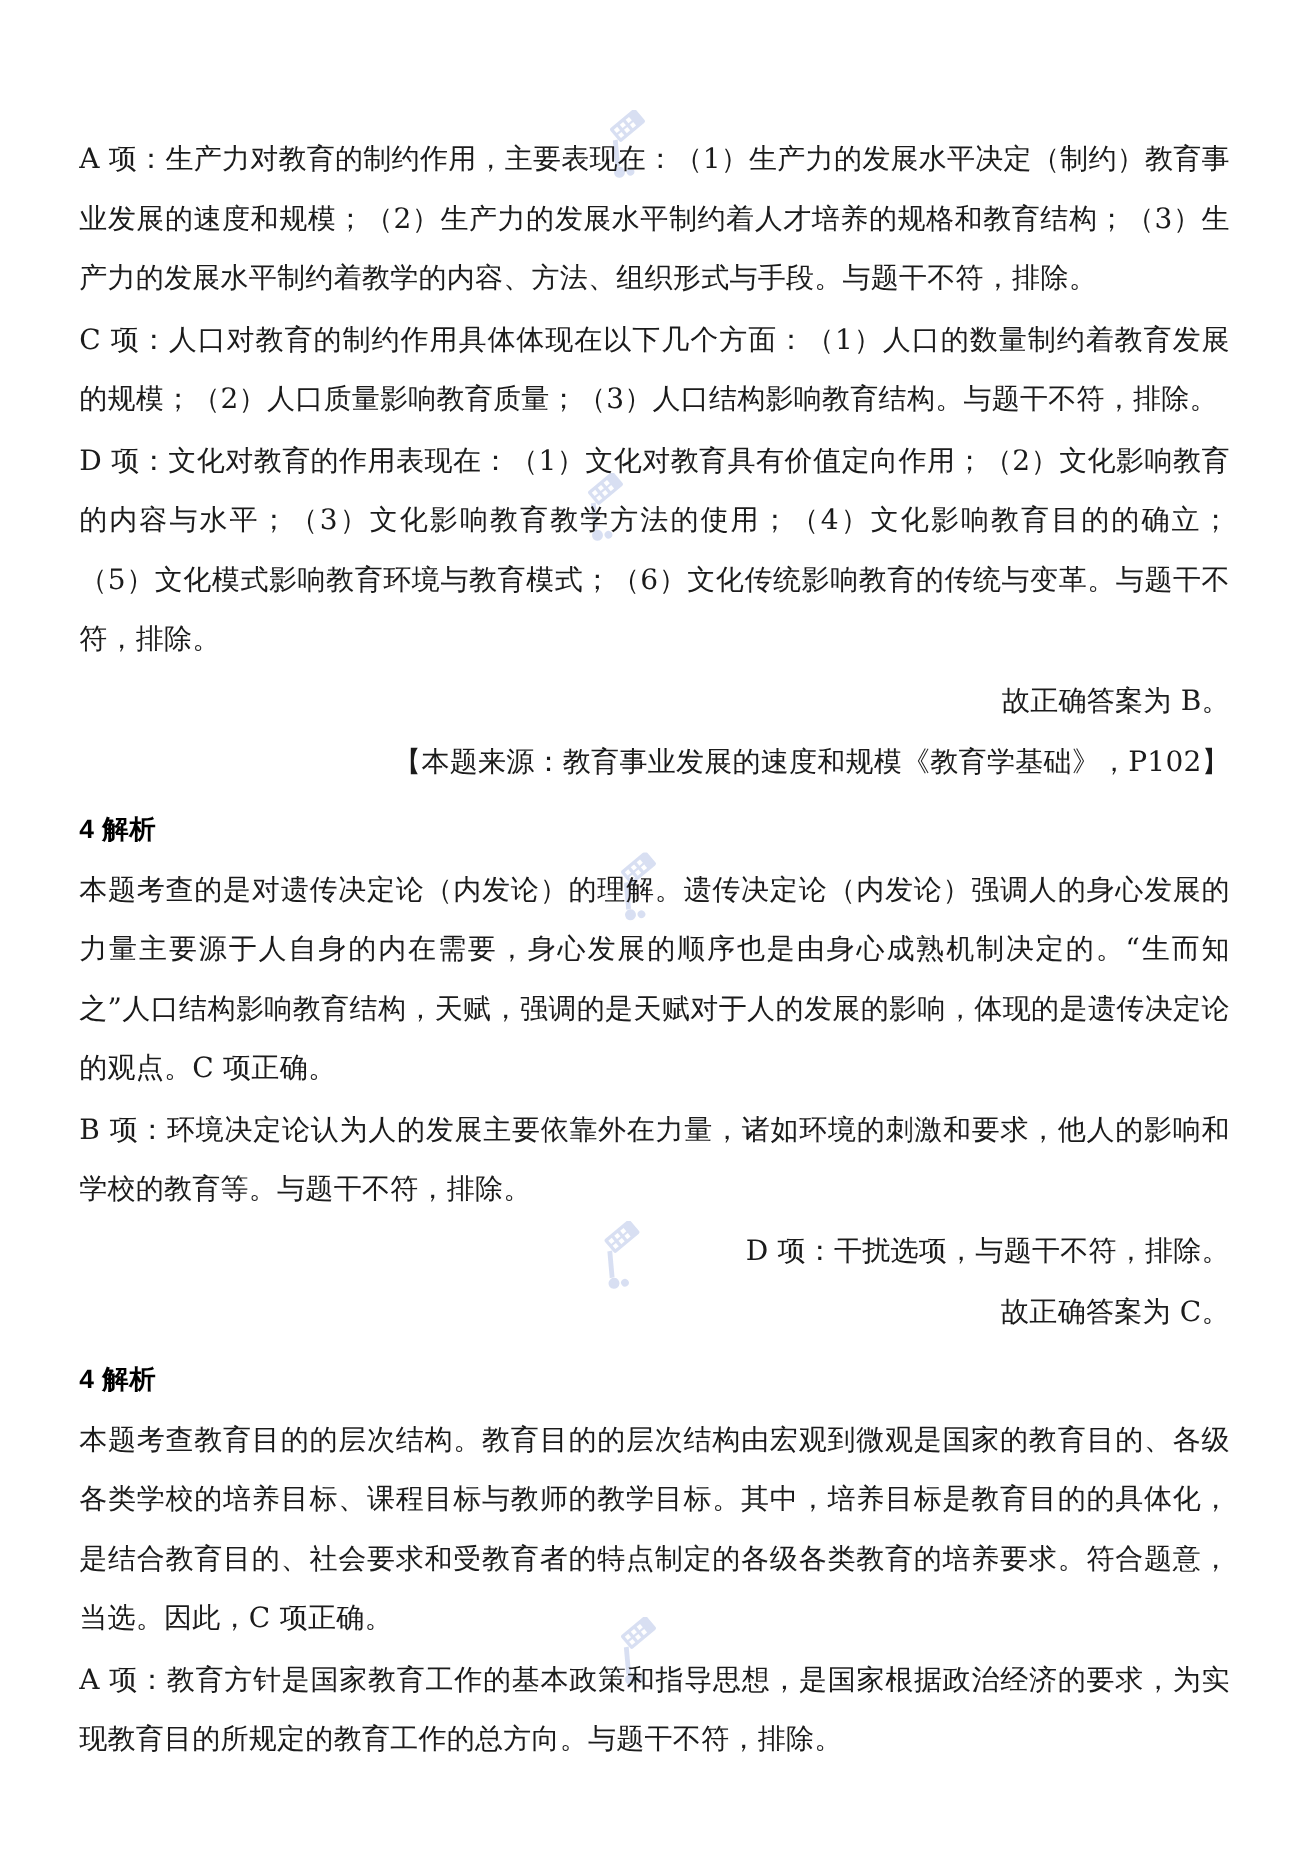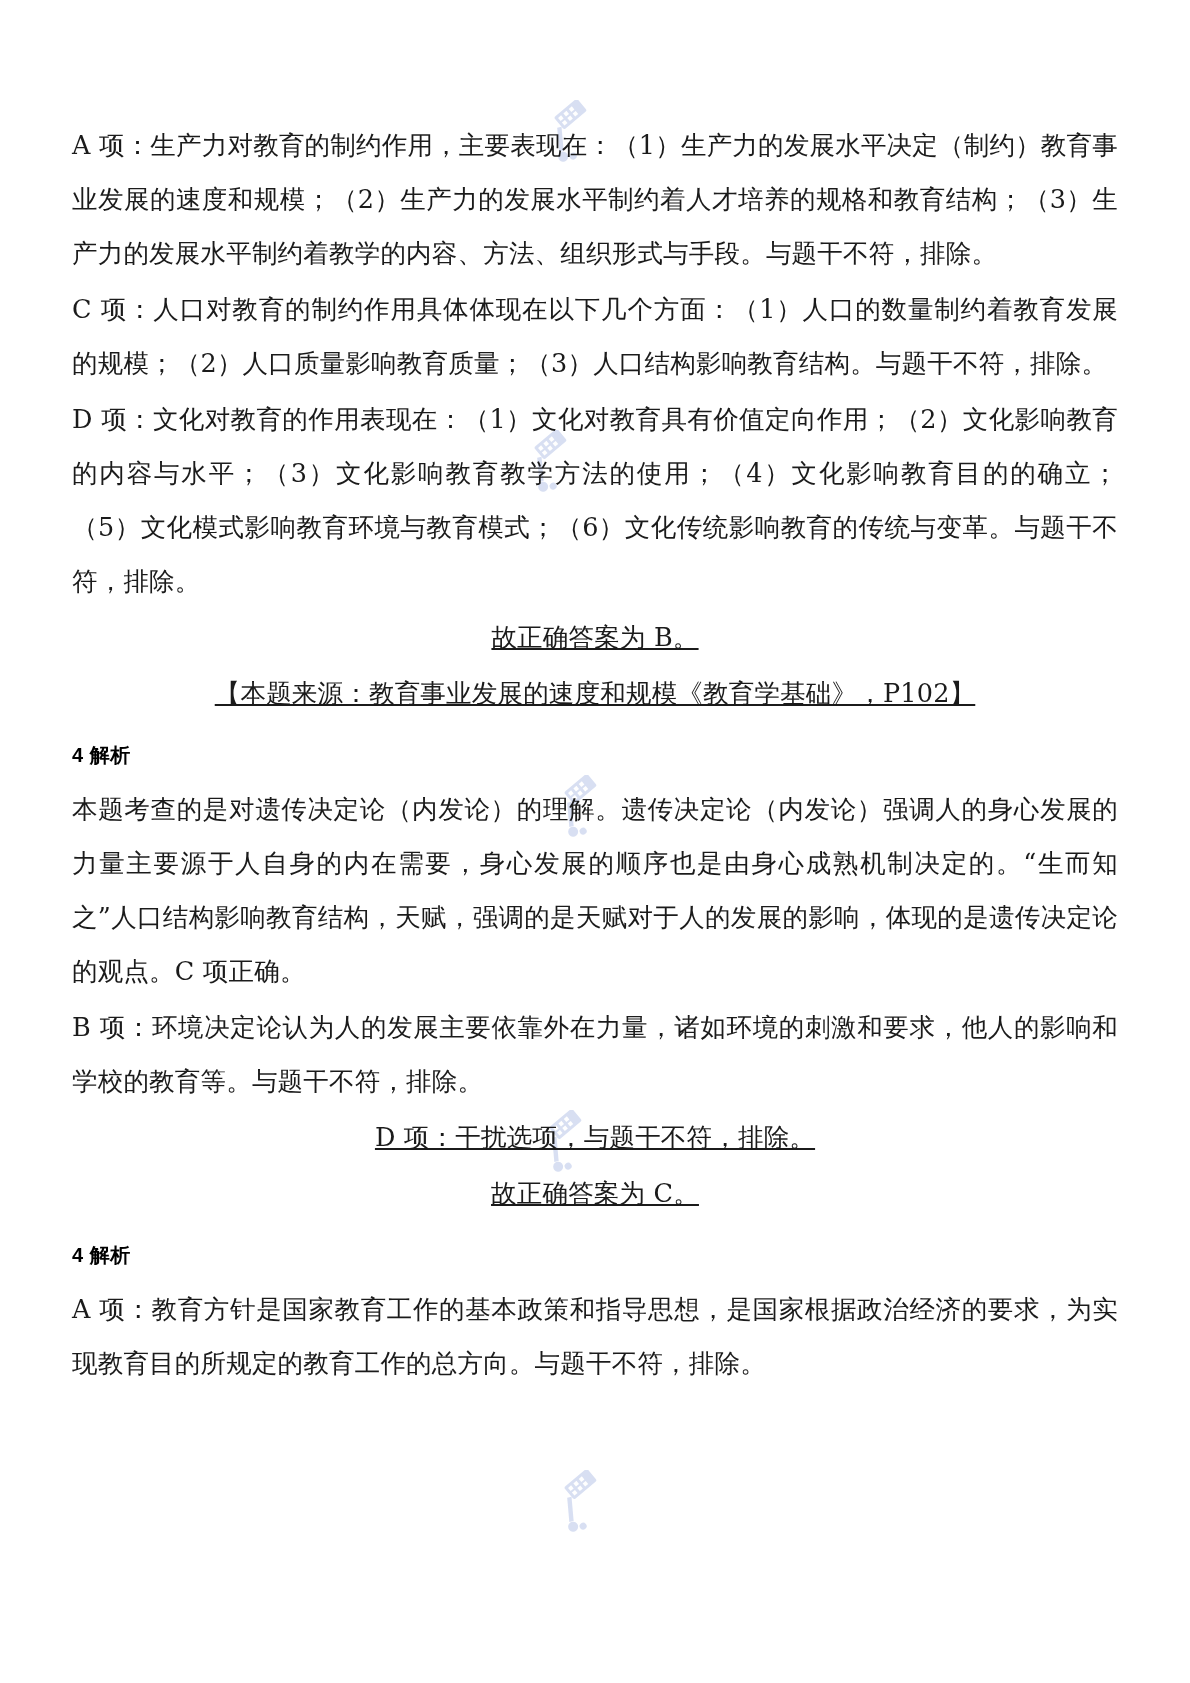--- a/index.html
+++ b/index.html
@@ -33,26 +33,25 @@
     font-size: 25.5px;
     line-height: 54px;
     text-align: justify;
     text-justify: inter-ideograph;
     letter-spacing: 0.2px;
     word-break: break-all;
     color: #1b1b1b;
     font-family: "DejaVu Serif", "Liberation Serif", serif;
   }
   p.short {
-    text-align: center;
-    text-decoration: underline;
+    text-align: right;
   }
   h3.heading {
     margin: 14px 0 6px 0;
-    font-size: 20px;
+    font-size: 24px;
     line-height: 42px;
     font-weight: bold;
     font-family: "Liberation Sans", "DejaVu Sans", sans-serif;
     color: #000000;
     letter-spacing: 0.5px;
   }
   
   .wm {
     position: absolute;
     pointer-events: none;
@@ -159,16 +158,17 @@
     <p class="para short">故正确答案为 B。</p>
     <p class="para short">【本题来源：教育事业发展的速度和规模《教育学基础》，P102】</p>
 
     <h3 class="heading">4 解析</h3>
     <p class="para">本题考查的是对遗传决定论（内发论）的理解。遗传决定论（内发论）强调人的身心发展的力量主要源于人自身的内在需要，身心发展的顺序也是由身心成熟机制决定的。“生而知之”人口结构影响教育结构，天赋，强调的是天赋对于人的发展的影响，体现的是遗传决定论的观点。C 项正确。</p>
     <p class="para">B 项：环境决定论认为人的发展主要依靠外在力量，诸如环境的刺激和要求，他人的影响和学校的教育等。与题干不符，排除。</p>
     <p class="para short">D 项：干扰选项，与题干不符，排除。</p>
     <p class="para short">故正确答案为 C。</p>
 
     <h3 class="heading">4 解析</h3>
+    <p class="para">本题考查教育目的的层次结构。教育目的的层次结构由宏观到微观是国家的教育目的、各级各类学校的培养目标、课程目标与教师的教学目标。其中，培养目标是教育目的的具体化，是结合教育目的、社会要求和受教育者的特点制定的各级各类教育的培养要求。符合题意，当选。因此，C 项正确。</p>
     <p class="para">A 项：教育方针是国家教育工作的基本政策和指导思想，是国家根据政治经济的要求，为实现教育目的所规定的教育工作的总方向。与题干不符，排除。</p>
 
   </div>
 </div>
 
 </body></html>

